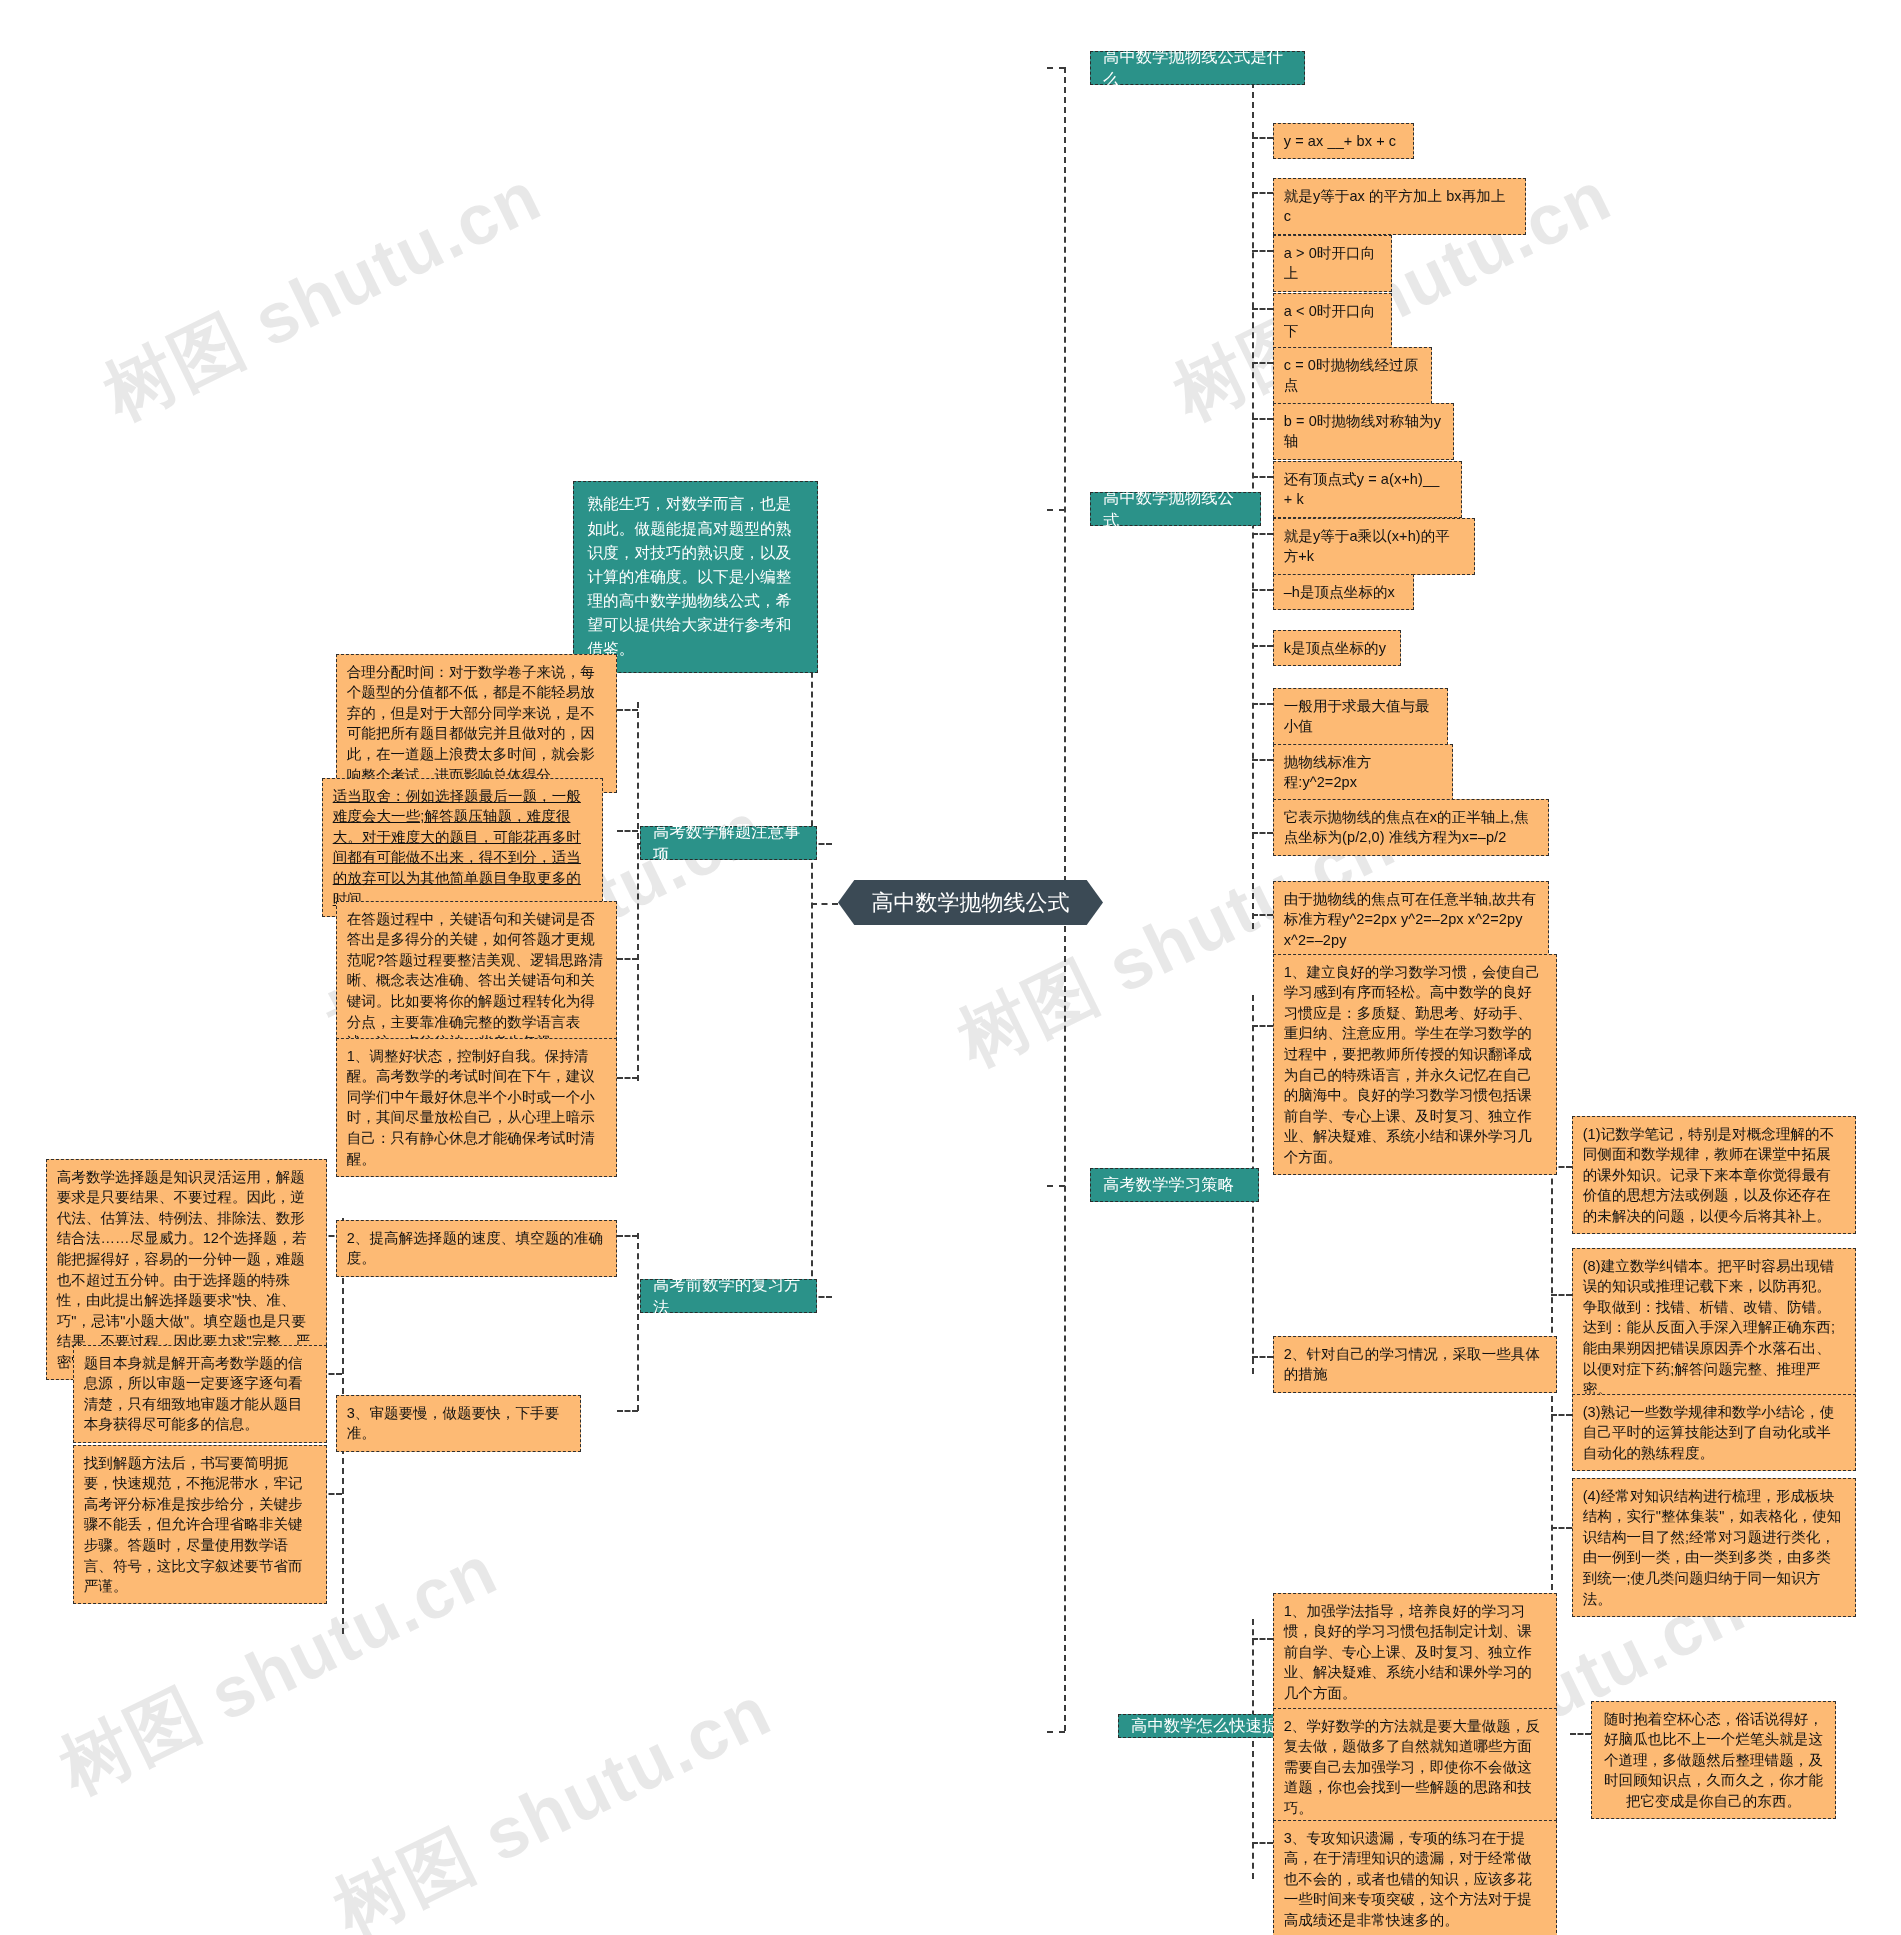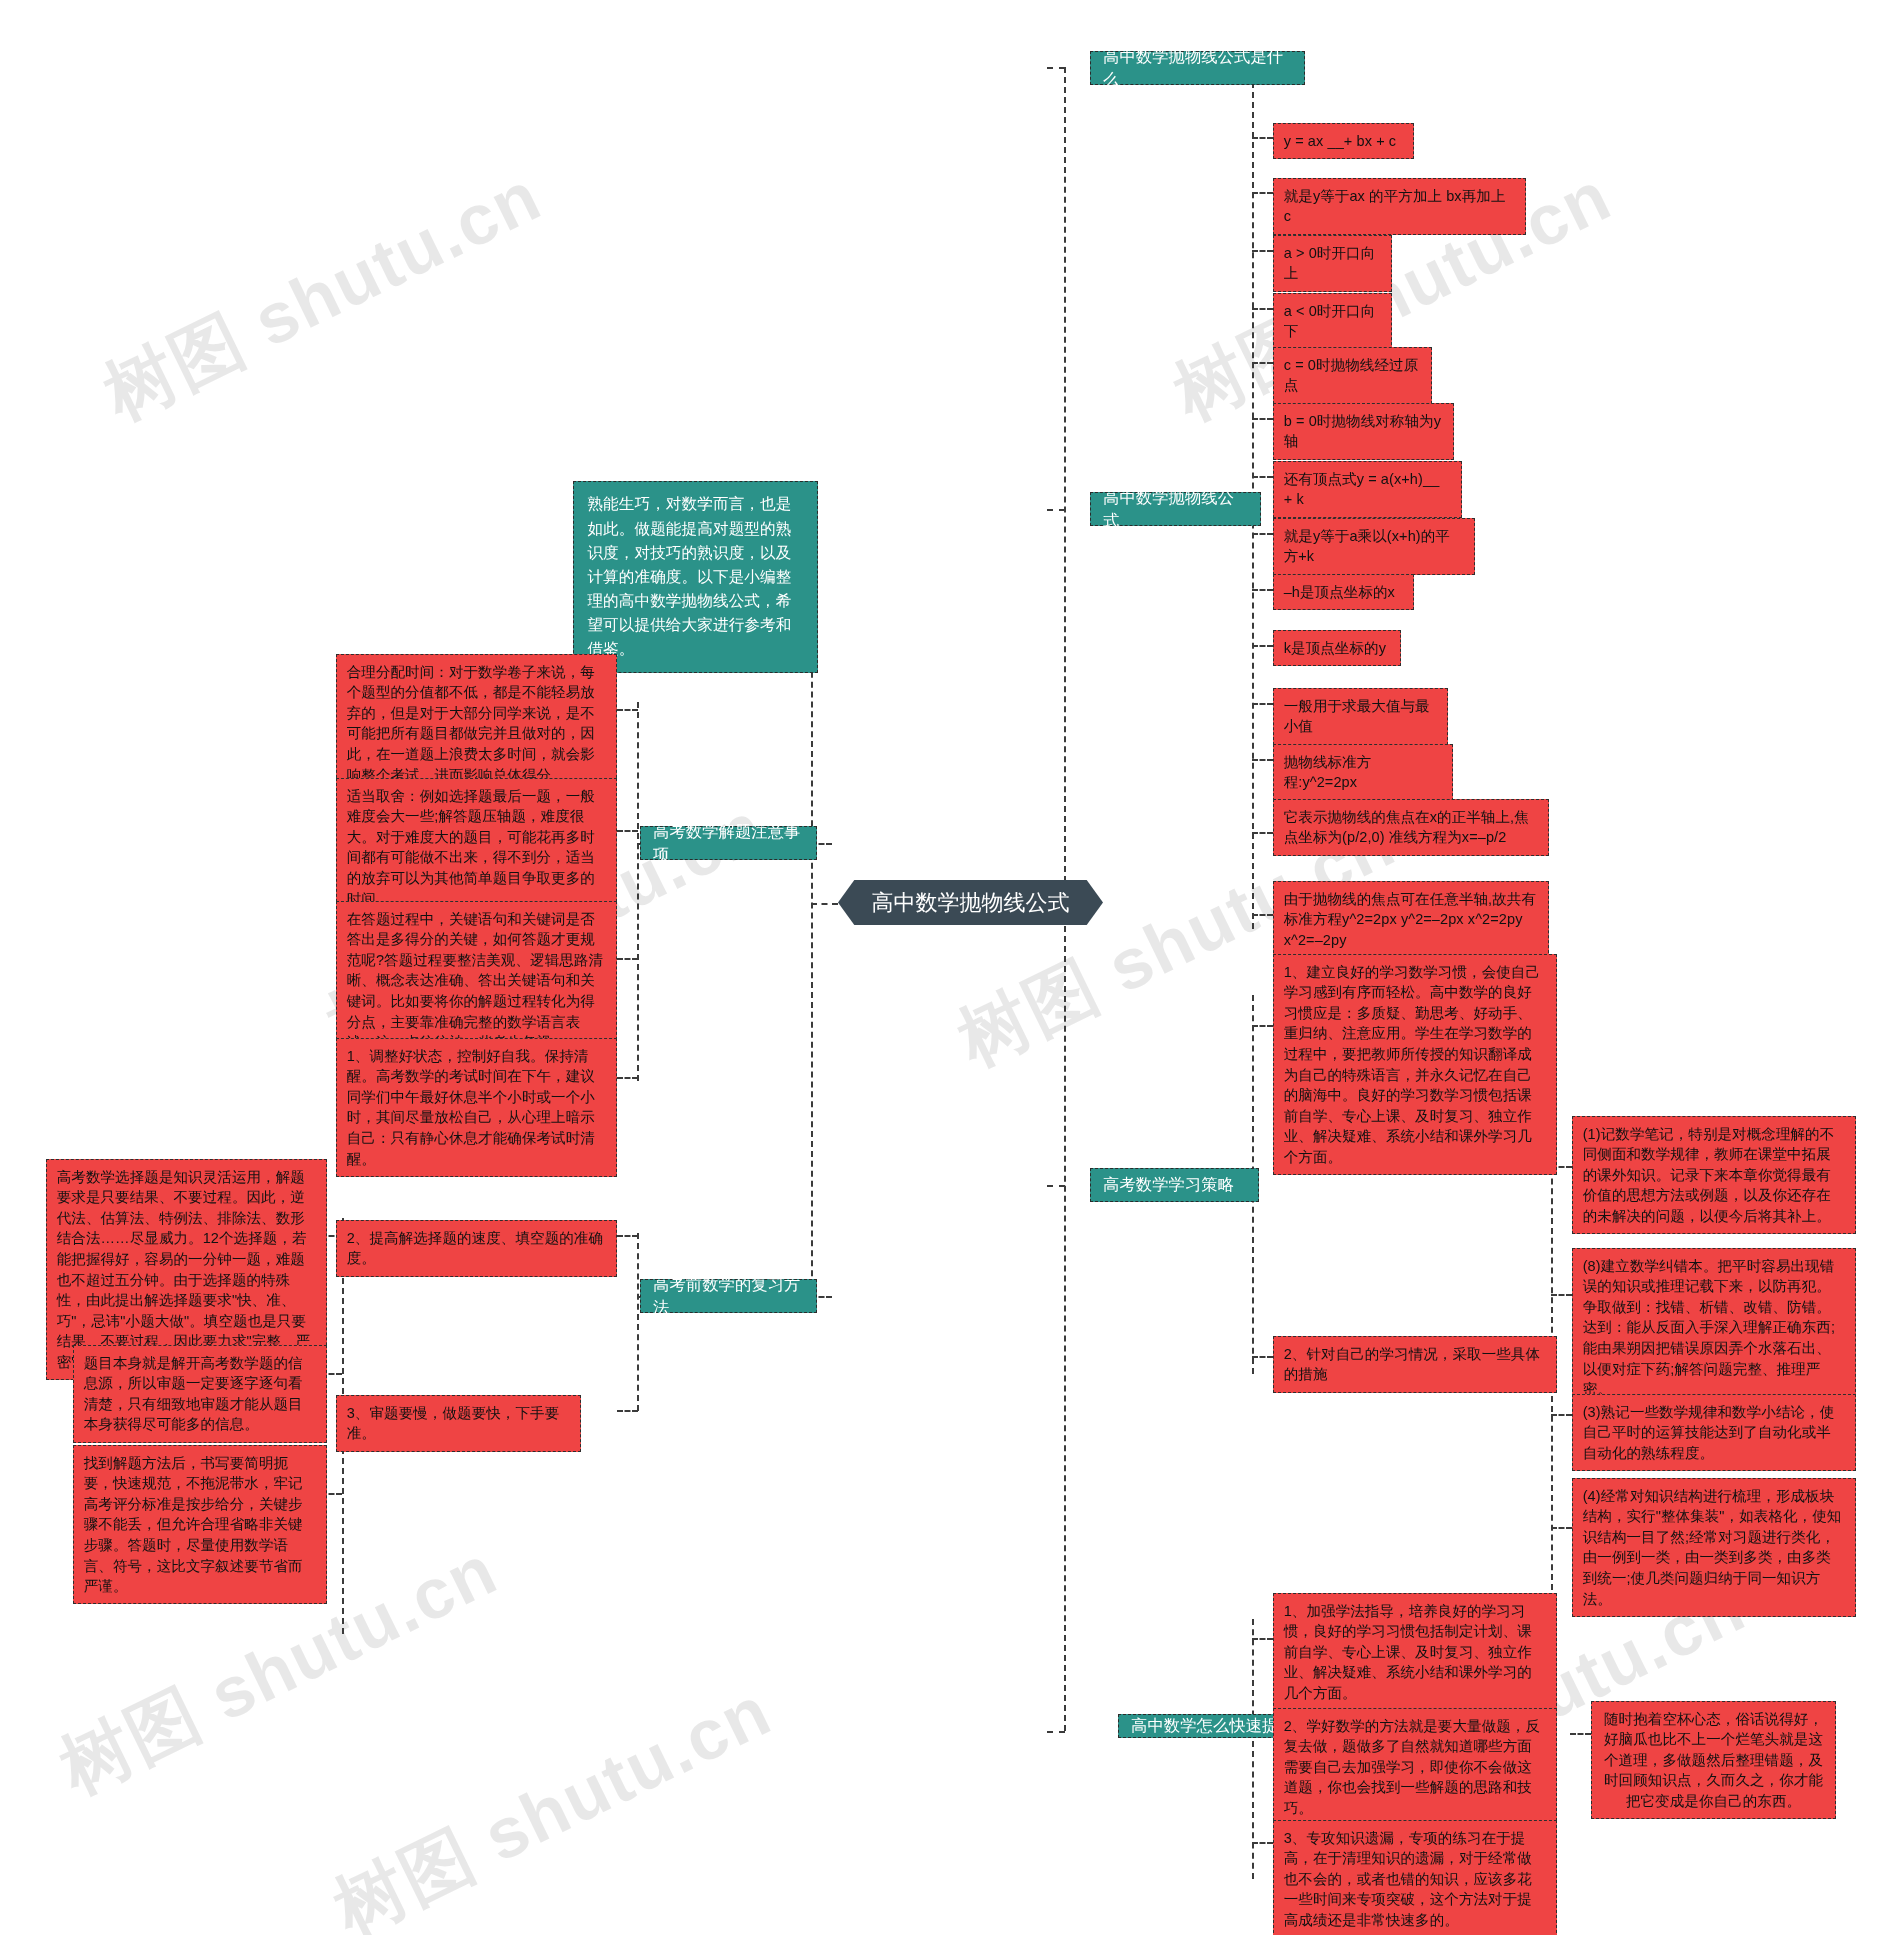--- a/index.html
+++ b/index.html
@@ -47,21 +47,21 @@
 
   
   .node {
     position: absolute;
     box-sizing: border-box;
     line-height: 1.42;
     letter-spacing: 0.1px;
   }
   .leaf {
     border: 1.9px dashed #2e2e2e;
-    background: #ef4444;
+    background: #fdba74;
     color: #111111;
     padding: 6.7px 9.7px;
     font-size: 14.5px;
   }
   .branch {
     background: #2b9289;
     color: #ffffff;
     border: 1.5px dashed #2b2b2b;
     padding: 7.4px 12px;
     font-size: 16.3px;
@@ -207,21 +207,21 @@
   <div class="node leaf" style="left:1572px; top:1248px; width:284px;">(8)建立数学纠错本。把平时容易出现错误的知识或推理记载下来，以防再犯。争取做到：找错、析错、改错、防错。达到：能从反面入手深入理解正确东西;能由果朔因把错误原因弄个水落石出、以便对症下药;解答问题完整、推理严密。</div>
   <div class="node leaf" style="left:1572px; top:1394px; width:284px;">(3)熟记一些数学规律和数学小结论，使自己平时的运算技能达到了自动化或半自动化的熟练程度。</div>
   <div class="node leaf" style="left:1572px; top:1478px; width:284px;">(4)经常对知识结构进行梳理，形成板块结构，实行"整体集装"，如表格化，使知识结构一目了然;经常对习题进行类化，由一例到一类，由一类到多类，由多类到统一;使几类问题归纳于同一知识方法。</div>
 
   <div class="node leaf" style="left:1273px; top:1593px; width:284px;">1、加强学法指导，培养良好的学习习惯，良好的学习习惯包括制定计划、课前自学、专心上课、及时复习、独立作业、解决疑难、系统小结和课外学习的几个方面。</div>
   <div class="node leaf" style="left:1273px; top:1708px; width:284px;">2、学好数学的方法就是要大量做题，反复去做，题做多了自然就知道哪些方面需要自己去加强学习，即使你不会做这道题，你也会找到一些解题的思路和技巧。</div>
   <div class="node leaf" style="left:1273px; top:1820px; width:284px;">3、专攻知识遗漏，专项的练习在于提高，在于清理知识的遗漏，对于经常做也不会的，或者也错的知识，应该多花一些时间来专项突破，这个方法对于提高成绩还是非常快速多的。</div>
   <div class="node leaf" style="left:1591px; top:1701px; width:245px;text-align:center;">随时抱着空杯心态，俗话说得好，好脑瓜也比不上一个烂笔头就是这个道理，多做题然后整理错题，及时回顾知识点，久而久之，你才能把它变成是你自己的东西。</div>
 
   <div class="node leaf" style="left:336px; top:654px; width:281px;">合理分配时间：对于数学卷子来说，每个题型的分值都不低，都是不能轻易放弃的，但是对于大部分同学来说，是不可能把所有题目都做完并且做对的，因此，在一道题上浪费太多时间，就会影响整个考试，进而影响总体得分。</div>
-  <div class="node leaf" style="left:336px; top:778px; width:281px;">适当取舍：例如选择题最后一题，一般难度会大一些;解答题压轴题，难度很大。对于难度大的题目，可能花再多时间都有可能做不出来，得不到分，适当的放弃可以为其他简单题目争取更多的时间。</div>
+  <div class="node leaf" style="left:322px; top:778px; width:281px;text-decoration:underline;">适当取舍：例如选择题最后一题，一般难度会大一些;解答题压轴题，难度很大。对于难度大的题目，可能花再多时间都有可能做不出来，得不到分，适当的放弃可以为其他简单题目争取更多的时间。</div>
   <div class="node leaf" style="left:336px; top:901px; width:281px;">在答题过程中，关键语句和关键词是否答出是多得分的关键，如何答题才更规范呢?答题过程要整洁美观、逻辑思路清晰、概念表达准确、答出关键语句和关键词。比如要将你的解题过程转化为得分点，主要靠准确完整的数学语言表述，这一点往往被一些考生忽视。</div>
   <div class="node leaf" style="left:336px; top:1038px; width:281px;">1、调整好状态，控制好自我。保持清醒。高考数学的考试时间在下午，建议同学们中午最好休息半个小时或一个小时，其间尽量放松自己，从心理上暗示自己：只有静心休息才能确保考试时清醒。</div>
 
   <div class="node leaf" style="left:336px; top:1220px; width:281px;">2、提高解选择题的速度、填空题的准确度。</div>
   <div class="node leaf" style="left:336px; top:1395px; width:245px;">3、审题要慢，做题要快，下手要准。</div>
 
   <div class="node leaf" style="left:46px; top:1159px; width:281px;">高考数学选择题是知识灵活运用，解题要求是只要结果、不要过程。因此，逆代法、估算法、特例法、排除法、数形结合法……尽显威力。12个选择题，若能把握得好，容易的一分钟一题，难题也不超过五分钟。由于选择题的特殊性，由此提出解选择题要求"快、准、巧"，忌讳"小题大做"。填空题也是只要结果、不要过程，因此要力求"完整、严密"。</div>
   <div class="node leaf" style="left:73px; top:1445px; width:254px;">找到解题方法后，书写要简明扼要，快速规范，不拖泥带水，牢记高考评分标准是按步给分，关键步骤不能丢，但允许合理省略非关键步骤。答题时，尽量使用数学语言、符号，这比文字叙述要节省而严谨。</div>
   <div class="node leaf" style="left:73px; top:1345px; width:254px;">题目本身就是解开高考数学题的信息源，所以审题一定要逐字逐句看清楚，只有细致地审题才能从题目本身获得尽可能多的信息。</div>
 

